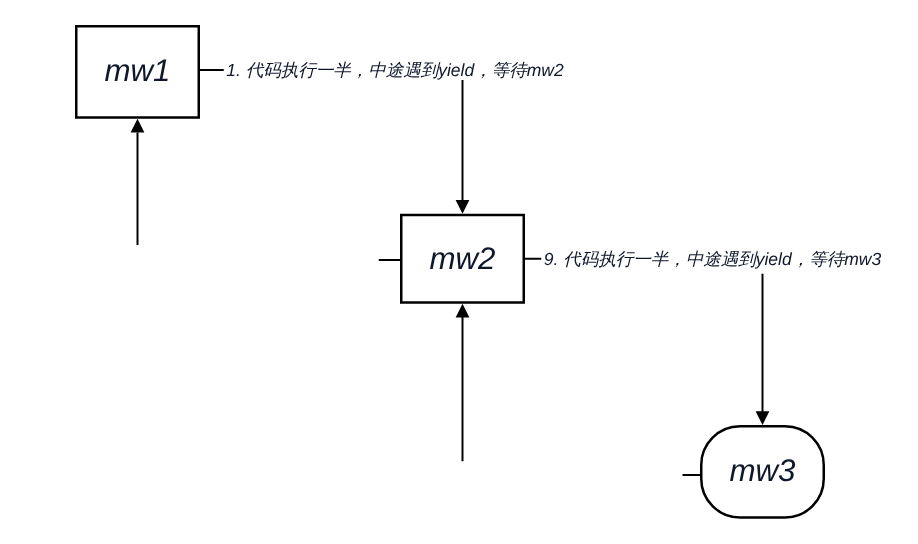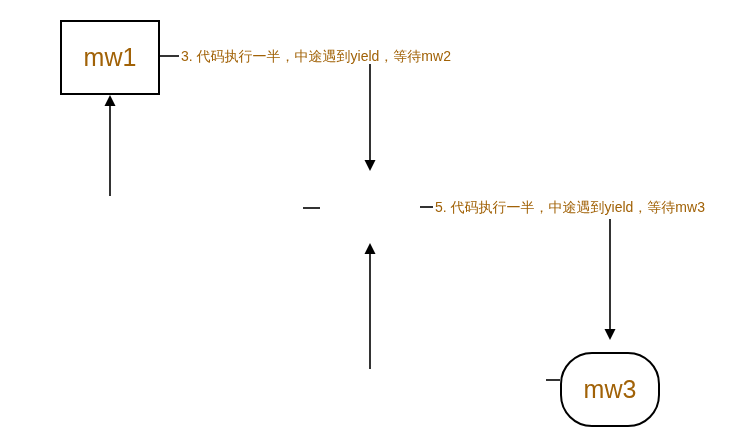--- a/index.html
+++ b/index.html
@@ -2,43 +2,44 @@
 <html><head>
 <meta charset="utf-8">
 <style>
   html, body { margin: 0; padding: 0; background: #ffffff; }
   .canvas {
     position: relative;
     width: 734px;
     height: 435px;
     background: #ffffff;
     font-family: "Liberation Sans", "DejaVu Sans", sans-serif;
-    color: #a16207;
+    color: #0f172a;
     overflow: hidden;
+    font-style: italic;
   }
   .wires {
     position: absolute;
     left: 0; top: 0;
     width: 734px; height: 435px;
   }
   .wires line { stroke: #000000; stroke-width: 1.6; }
   .wires polygon { fill: #000000; stroke: none; }
   .node {
     position: absolute;
     box-sizing: border-box;
     border: 2px solid #000000;
     background: #ffffff;
     display: flex;
     align-items: center;
     justify-content: center;
   }
   .node-label { font-size: 25px; line-height: 1; }
   #node-mw1 { left: 60px;  top: 20px;  width: 100px; height: 75px; }
   #node-mw2 { left: 320px; top: 171px; width: 100px; height: 72px; }
-  #node-mw3 { left: 560px; top: 352px; width: 100px; height: 75px; border-radius: 32px; }
+  #node-mw3 { left: 560px; top: 340px; width: 100px; height: 75px; border-radius: 32px; }
   .note {
     position: absolute;
     font-size: 14px;
     line-height: 14px;
     white-space: nowrap;
   }
   #note-1 { left: 181px; top: 49px;  }
   #note-2 { left: 435px; top: 200px; }
   #note-3 { left: 257px; top: 373px; }
   #note-4 { left: 15px;  top: 201px; }
@@ -68,24 +69,27 @@
     <polygon points="364.5,254 375.5,254 370,243"></polygon>
 
     <line x1="110" y1="196" x2="110" y2="106"></line>
     <polygon points="104.5,106 115.5,106 110,95"></polygon>
   </svg>
 
   <div class="node" id="node-mw1">
     <span class="node-label">mw1</span>
   </div>
 
+  <div class="node" id="node-mw2">
+    <span class="node-label">mw2</span>
+  </div>
 
   <div class="node" id="node-mw3">
     <span class="node-label">mw3</span>
   </div>
 
-  <div class="note" id="note-1">3. 代码执行一半，中途遇到yield，等待mw2</div>
+  <div class="note" id="note-1">1. 代码执行一半，中途遇到yield，等待mw2</div>
 
-  <div class="note" id="note-2">5. 代码执行一半，中途遇到yield，等待mw3</div>
+  <div class="note" id="note-2">9. 代码执行一半，中途遇到yield，等待mw3</div>
 
 
 
 </div>
 
 </body></html>

